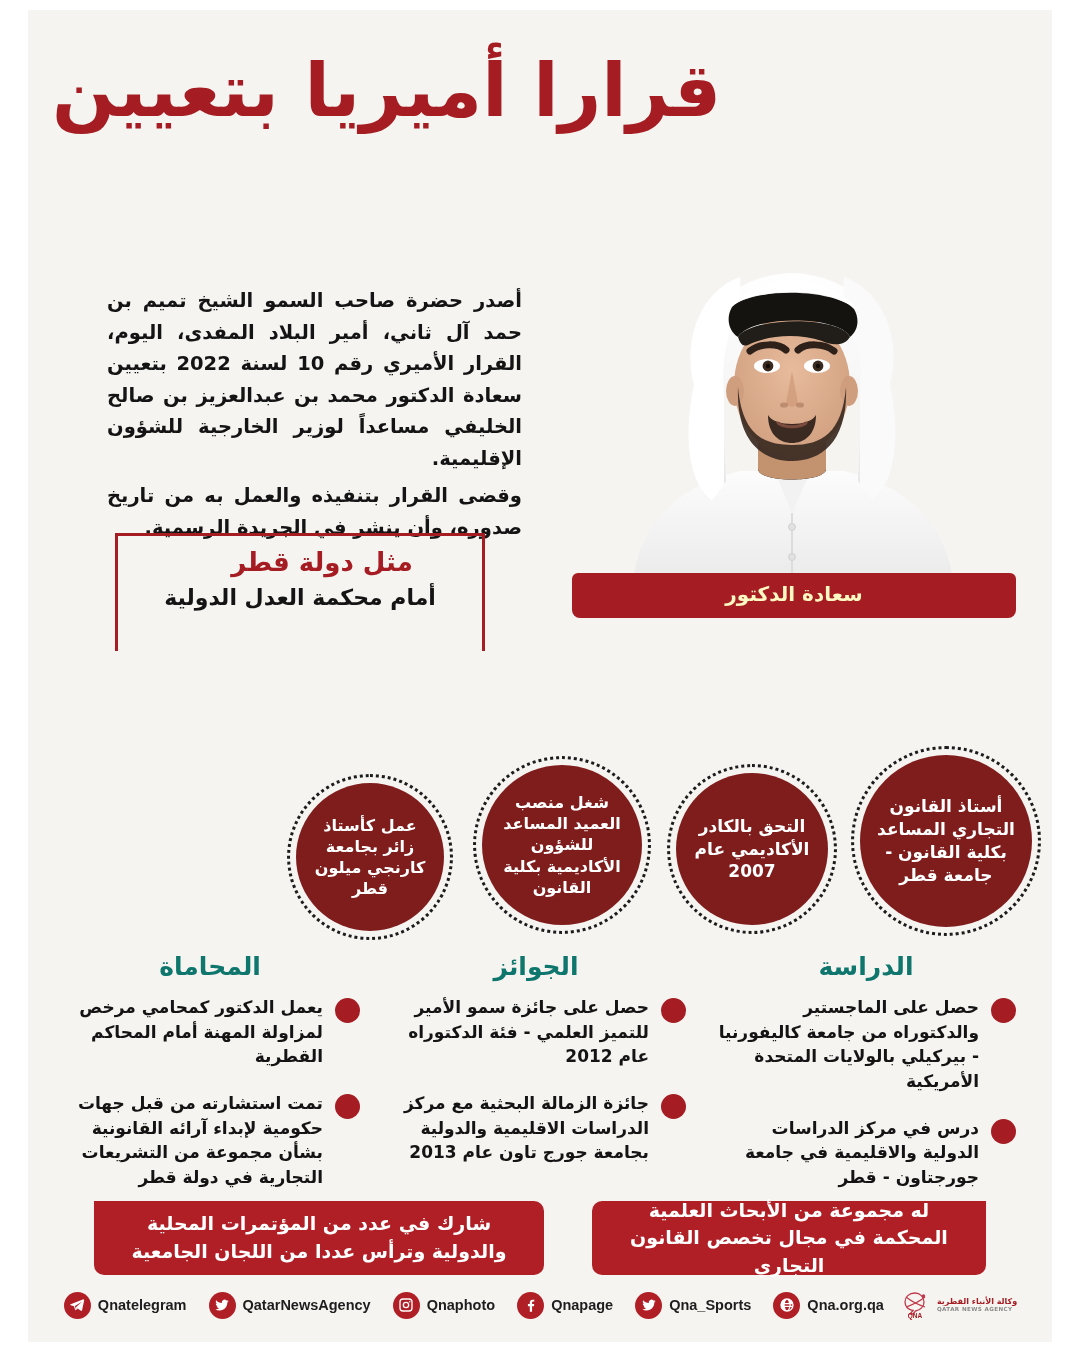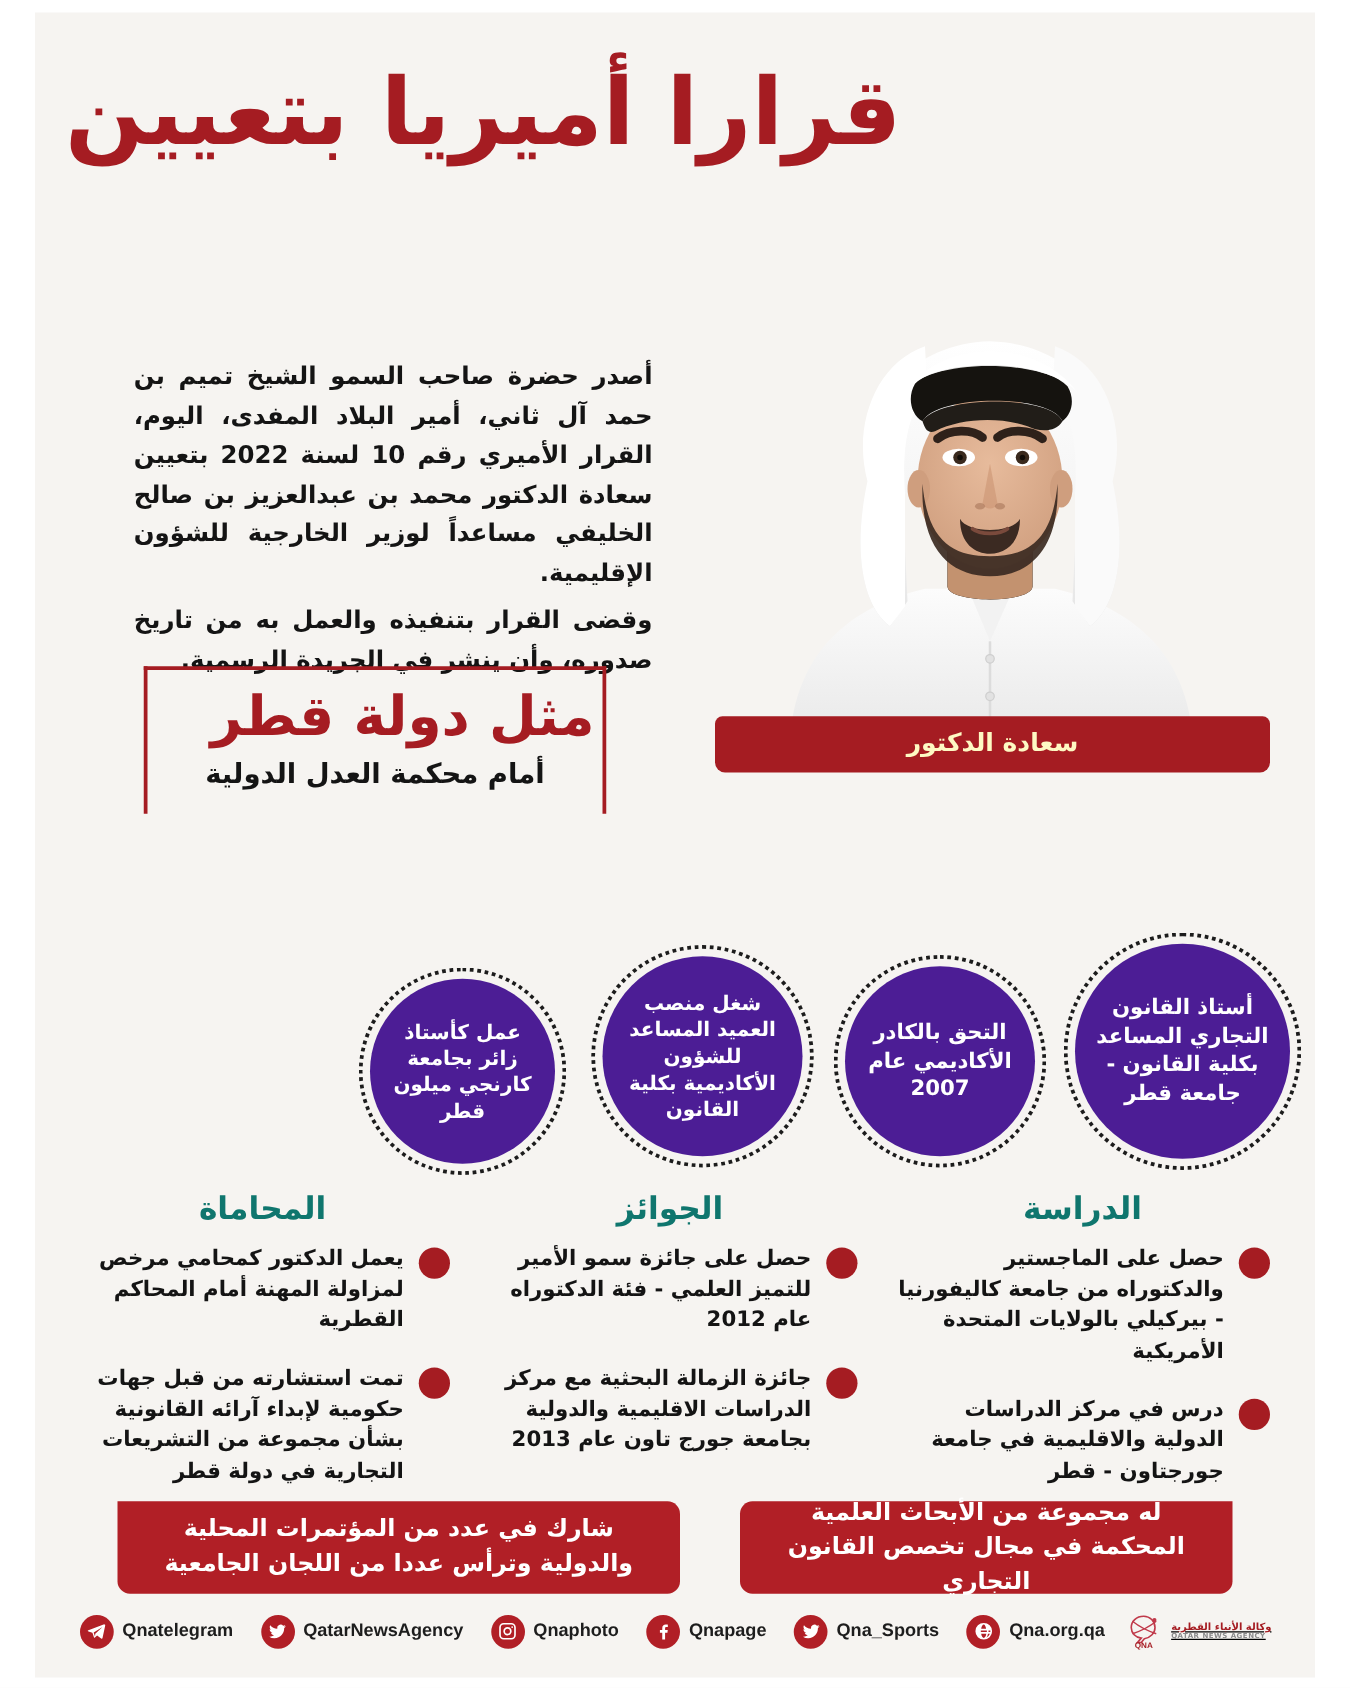--- a/index.html
+++ b/index.html
@@ -55,21 +55,21 @@
   .icjbox{
     position:absolute;
     top:523px; right:567px; width:370px; height:118px;
     border:3px solid #a51c22;
     border-bottom:none;
     background:transparent;
     text-align:center;
     padding-top:10px;
   }
   .icjbox .t1{
-    font-size:44px; font-weight:900; color:#a51c22; line-height:1.25;padding-left:44px;
+    font-size:26px; font-weight:900; color:#a51c22; line-height:1.25;padding-left:44px;
   }
   .icjbox .t2{
     font-size:22px; font-weight:800; color:#141414; margin-top:6px;
   }
 
   
   .portrait{
     position:absolute;
     right:40px; top:235px; width:440px; height:345px;
     overflow:hidden;
@@ -95,21 +95,21 @@
     text-align:center; font-size:26px; font-weight:900; color:#141414;
   }
 
   
   .circles{
     position:absolute; top:733px; left:0; right:0; height:195px;
   }
   .circ{
     position:absolute;
     border-radius:50%;
-    background:#4c1d95;
+    background:#7f1d1d;
     color:#fff;
     display:flex; align-items:center; justify-content:center;
     text-align:center;
     font-weight:700;
     padding:12px;
     outline:3px dotted #1c1c1c;
     outline-offset:6px;
   }
   .circ span{ display:block; }
 
@@ -167,21 +167,21 @@
     background:#b11f26; color:#fff;
     display:flex; align-items:center; justify-content:center;
   }
   .socicon svg{ width:16px; height:16px; fill:#ffffff; }
   .soclabel{
     font-size:14.5px; font-weight:700; color:#1d1d1d;
     font-family:"Liberation Sans",sans-serif; white-space:nowrap;
   }
   .qnalogo{
     display:flex; flex-direction:row; align-items:center; gap:6px;
-    margin-right:10px; margin-left:4px; direction:ltr;text-decoration:underline;
+    margin-right:10px; margin-left:4px; direction:ltr;
   }
   .qnalogo .mark{ width:32px; height:30px; }
   .qnalogo .mark svg{ width:100%; height:100%; }
   .qnalogo .words{ display:flex; flex-direction:column; line-height:1.15;}
   .qnalogo .w-ar{ font-size:8px; font-weight:700; color:#a51c22; direction:rtl;}
   .qnalogo .w-en{ font-size:5.6px; font-weight:700; color:#8a8a8a; letter-spacing:.4px;}
 </style>
 </head>
 <body>
 

